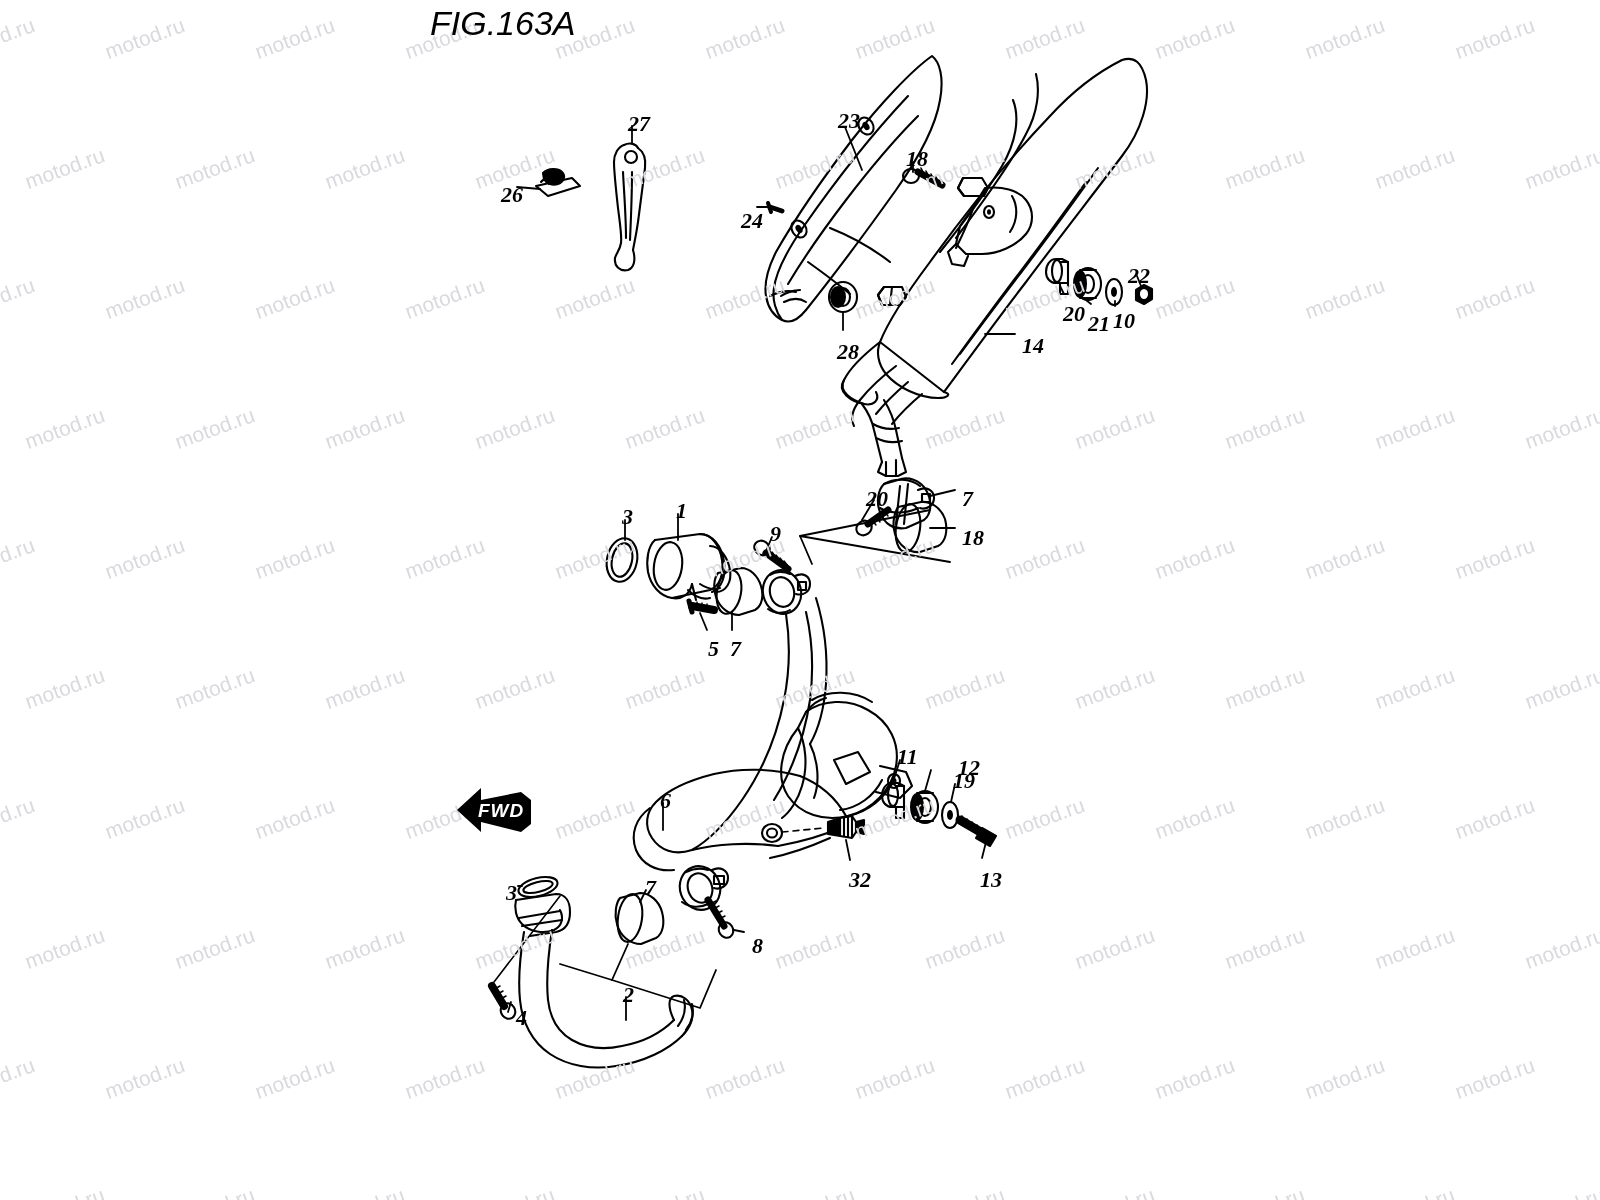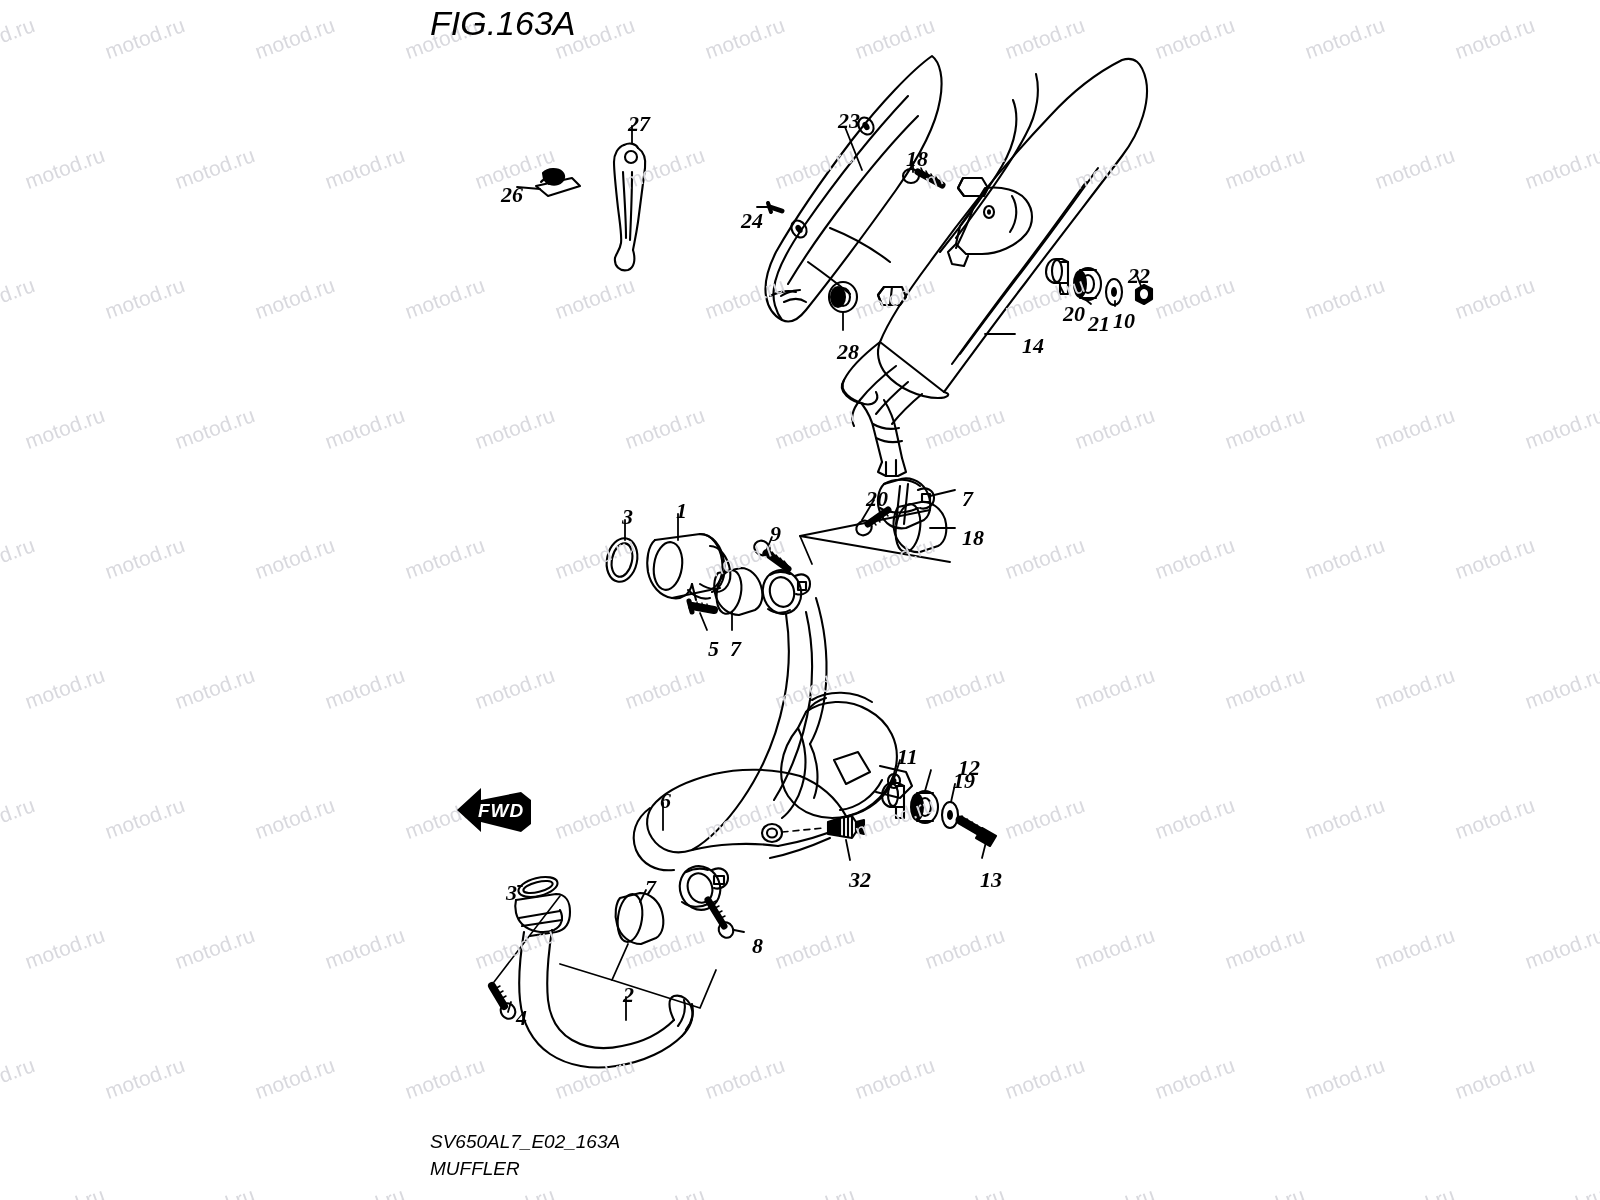--- a/index.html
+++ b/index.html
@@ -620,18 +620,14 @@
       <div class="cal" style="left: 1088px; top: 313px;">21</div>
       <div class="cal" style="left: 1128px; top: 265px;">22</div>
       <div class="cal" style="left: 838px; top: 110px;">23</div>
       <div class="cal" style="left: 741px; top: 210px;">24</div>
       <div class="cal" style="left: 849px; top: 869px;">32</div>
       <div class="cal" style="left: 501px; top: 184px;">26</div>
       <div class="cal" style="left: 628px; top: 113px;">27</div>
       <div class="cal" style="left: 837px; top: 341px;">28</div>
     </div>
 
-  <div id="footer">
-    <div>SV650AL7_E02_163A</div>
-    <div>MUFFLER</div>
-  </div>
 
 </div>
 
 </body></html>

